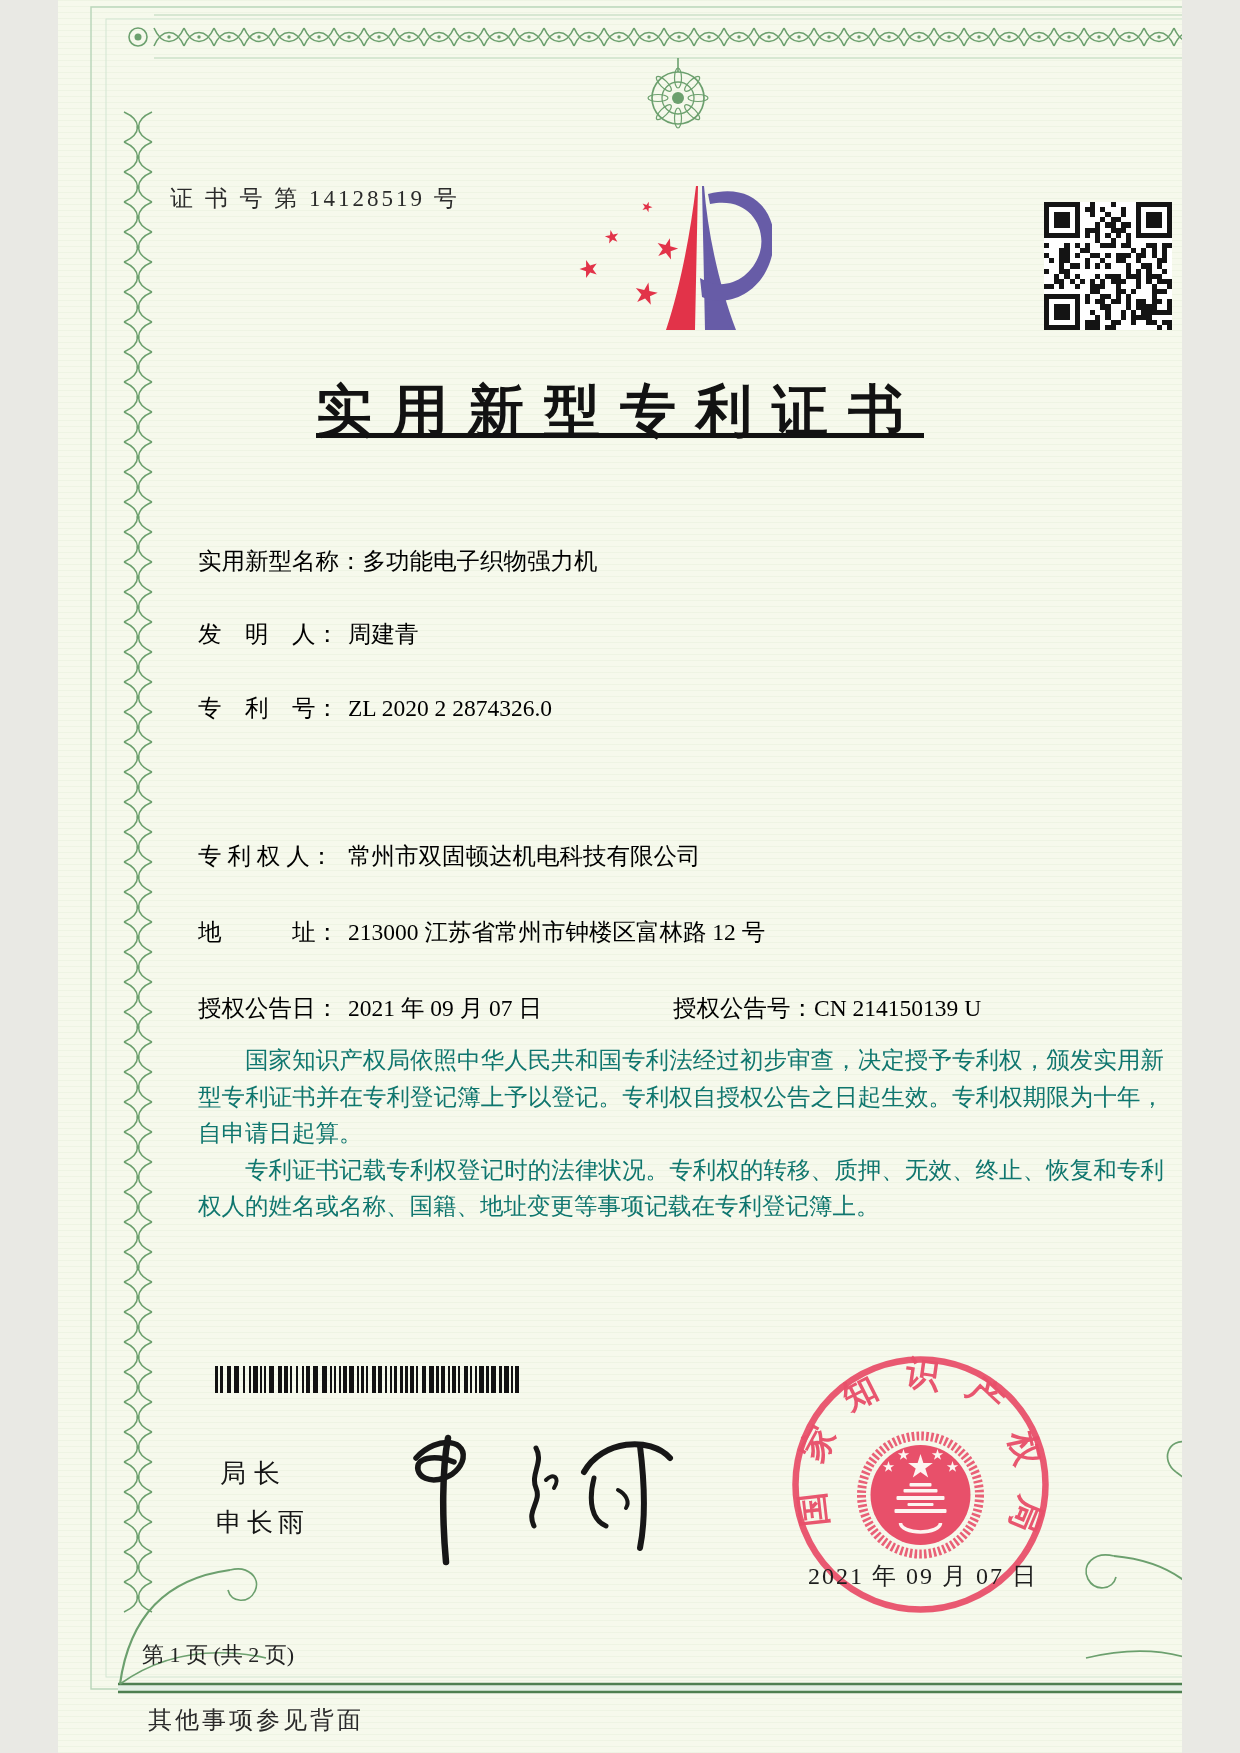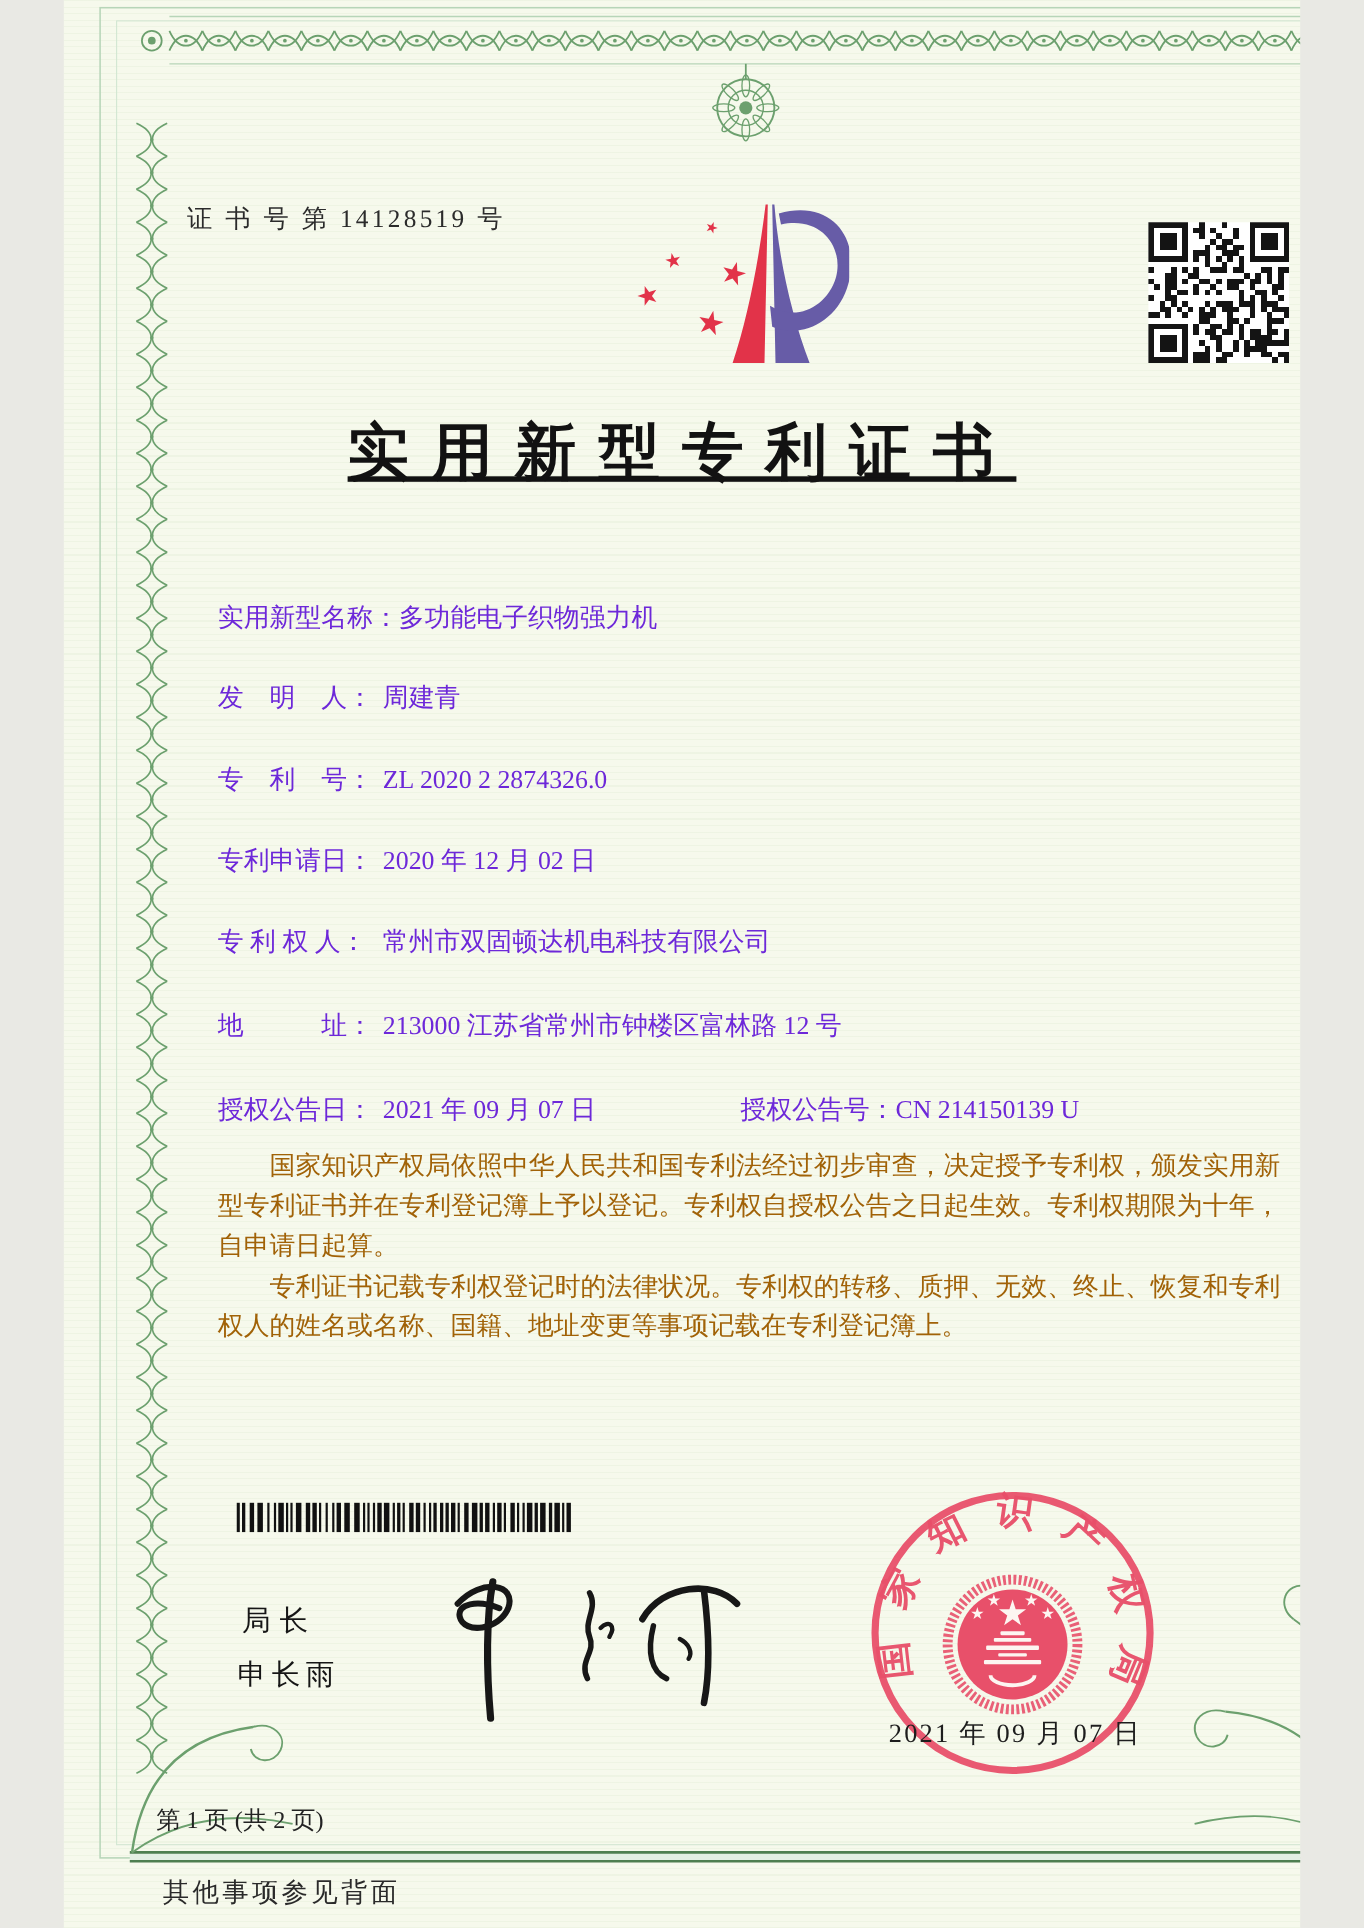--- a/index.html
+++ b/index.html
@@ -11,25 +11,25 @@
   .page::before{
     content:"";position:absolute;inset:0;pointer-events:none;
     background:repeating-linear-gradient(180deg,rgba(168,200,150,.10) 0 1px,rgba(0,0,0,0) 1px 6px);
   }
   .frame-svg{position:absolute;left:0;top:0;width:1240px;height:1753px;pointer-events:none;}
   .cert-no{position:absolute;left:112px;top:183px;font-size:23px;letter-spacing:3px;color:#2b2b2b;white-space:nowrap;}
   .logo{position:absolute;left:492px;top:180px;}
   .qr{position:absolute;left:986px;top:202px;}
   .title{position:absolute;left:0;right:0;top:374px;margin:0;text-align:center;
     font-size:56px;font-weight:700;letter-spacing:20px;color:#121212;text-decoration:underline;}
-  .frow{position:absolute;left:140px;font-size:23.5px;white-space:nowrap;color:#6d28d9;}
+  .frow{position:absolute;left:140px;font-size:23.5px;white-space:nowrap;color:#000000;}
   .flabel{display:inline-block;min-width:150px;}
   .grant2{position:absolute;left:475px;top:0;}
   .body-text{position:absolute;left:140px;top:1042px;width:966px;font-size:23.5px;line-height:36.5px;
-    text-align:justify;color:#a16207;}
+    text-align:justify;color:#0f766e;}
   .body-text p{margin:0;text-indent:2em;}
   .barcode{position:absolute;left:157px;top:1366px;}
   .signer-title{position:absolute;left:162px;top:1456px;font-size:26px;letter-spacing:8px;color:#161616;}
   .signer-name{position:absolute;left:158px;top:1505px;font-size:26px;letter-spacing:5px;color:#161616;}
   .signature{position:absolute;left:320px;top:1414px;}
   .seal{position:absolute;left:730px;top:1352px;}
   .seal-date{position:absolute;left:737px;top:1560px;width:256px;text-align:center;
     font-size:24px;letter-spacing:2px;color:#1d1d1d;}
   .page-label{position:absolute;left:84px;top:1640px;width:1000px;font-size:22px;color:#232323;}
   .back-note{position:absolute;left:90px;top:1704px;width:1000px;text-align:left;font-size:24px;
@@ -712,23 +712,20 @@
 
   <div class="frow" style="top:545px">
     <span class="flabel">实用新型名称：</span><span class="fvalue">多功能电子织物强力机</span>
   </div>
   <div class="frow" style="top:618px">
     <span class="flabel">发　明　人：</span><span class="fvalue">周建青</span>
   </div>
   <div class="frow" style="top:692px">
     <span class="flabel">专　利　号：</span><span class="fvalue">ZL 2020 2 2874326.0</span>
   </div>
-  <div class="frow" style="top:766px">
-    <span class="flabel">专利申请日：</span><span class="fvalue">2020 年 12 月 02 日</span>
-  </div>
   <div class="frow" style="top:840px">
     <span class="flabel">专 利 权 人：</span><span class="fvalue">常州市双固顿达机电科技有限公司</span>
   </div>
   <div class="frow" style="top:916px">
     <span class="flabel">地　　　址：</span><span class="fvalue">213000 江苏省常州市钟楼区富林路 12 号</span>
   </div>
   <div class="frow" style="top:992px">
     <span class="flabel">授权公告日：</span><span class="fvalue">2021 年 09 月 07 日</span>
     <span class="grant2">
       <span>授权公告号：</span><span>CN 214150139 U</span>

